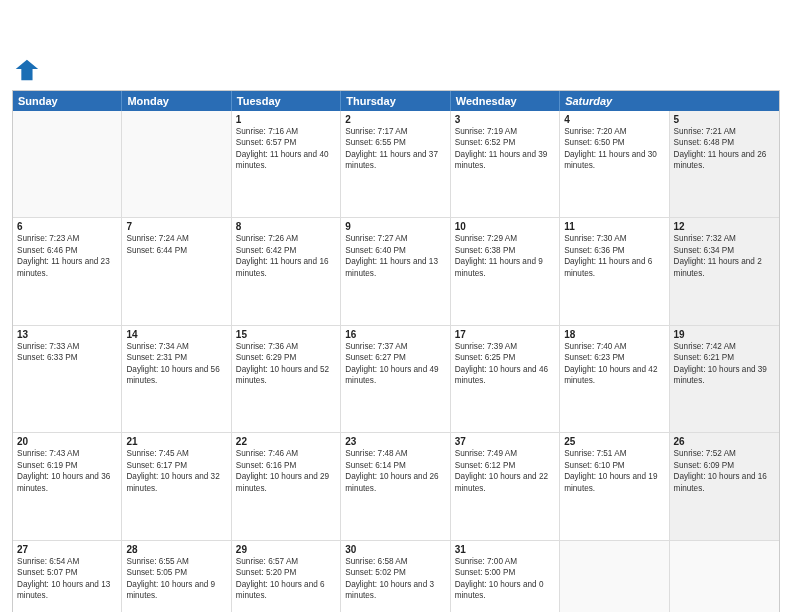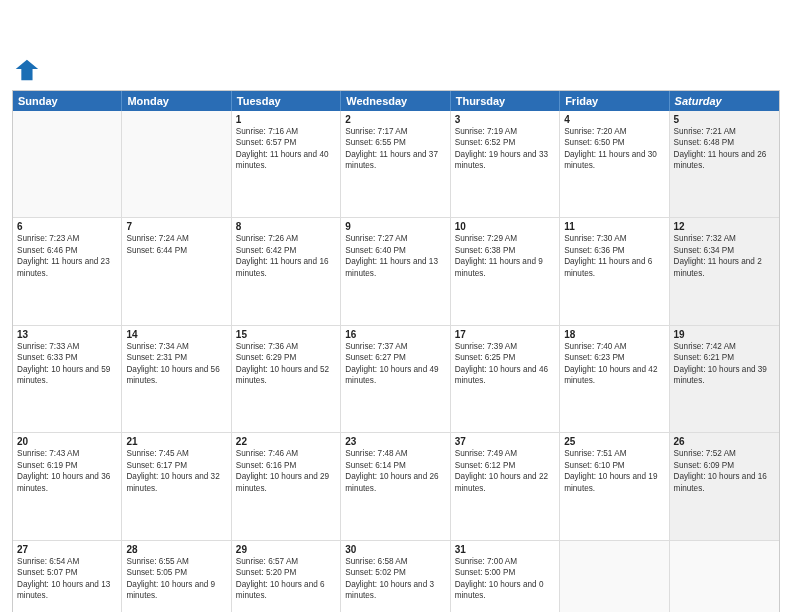--- a/index.html
+++ b/index.html
@@ -134,23 +134,22 @@
       <div class="month-title"></div>
       <div class="subtitle"></div>
     </div>
   </div>
 
   <div class="calendar">
     <div class="cal-header" id="cal-header-row">
         <div class="cal-header-cell">Sunday</div>
         <div class="cal-header-cell">Monday</div>
         <div class="cal-header-cell">Tuesday</div>
+        <div class="cal-header-cell">Thursday</div>
         <div class="cal-header-cell">Wednesday</div>
-        <div class="cal-header-cell">Thursday</div>
-        <div class="cal-header-cell">Friday</div>
         <div class="cal-header-cell">Saturday</div>
       </div>
     <div class="cal-body" id="cal-body">
         <div class="cal-row">
           <div class="cal-cell empty"></div>
           <div class="cal-cell empty"></div>
           <div class="cal-cell">
             <div class="day-num">1</div>
             <div class="cell-line">Sunrise: 7:16 AM</div>
             <div class="cell-line">Sunset: 6:57 PM</div>
@@ -159,21 +158,21 @@
           <div class="cal-cell">
             <div class="day-num">2</div>
             <div class="cell-line">Sunrise: 7:17 AM</div>
             <div class="cell-line">Sunset: 6:55 PM</div>
             <div class="cell-line">Daylight: 11 hours and 37 minutes.</div>
           </div>
           <div class="cal-cell">
             <div class="day-num">3</div>
             <div class="cell-line">Sunrise: 7:19 AM</div>
             <div class="cell-line">Sunset: 6:52 PM</div>
-            <div class="cell-line">Daylight: 19 hours and 33 minutes.</div>
+            <div class="cell-line">Daylight: 11 hours and 39 minutes.</div>
           </div>
           <div class="cal-cell">
             <div class="day-num">4</div>
             <div class="cell-line">Sunrise: 7:20 AM</div>
             <div class="cell-line">Sunset: 6:50 PM</div>
             <div class="cell-line">Daylight: 11 hours and 30 minutes.</div>
           </div>
           <div class="cal-cell shaded">
             <div class="day-num">5</div>
             <div class="cell-line">Sunrise: 7:21 AM</div>
@@ -222,21 +221,20 @@
             <div class="cell-line">Sunrise: 7:32 AM</div>
             <div class="cell-line">Sunset: 6:34 PM</div>
             <div class="cell-line">Daylight: 11 hours and 2 minutes.</div>
           </div>
         </div>
         <div class="cal-row">
           <div class="cal-cell">
             <div class="day-num">13</div>
             <div class="cell-line">Sunrise: 7:33 AM</div>
             <div class="cell-line">Sunset: 6:33 PM</div>
-            <div class="cell-line">Daylight: 10 hours and 59 minutes.</div>
           </div>
           <div class="cal-cell">
             <div class="day-num">14</div>
             <div class="cell-line">Sunrise: 7:34 AM</div>
             <div class="cell-line">Sunset: 2:31 PM</div>
             <div class="cell-line">Daylight: 10 hours and 56 minutes.</div>
           </div>
           <div class="cal-cell">
             <div class="day-num">15</div>
             <div class="cell-line">Sunrise: 7:36 AM</div>

